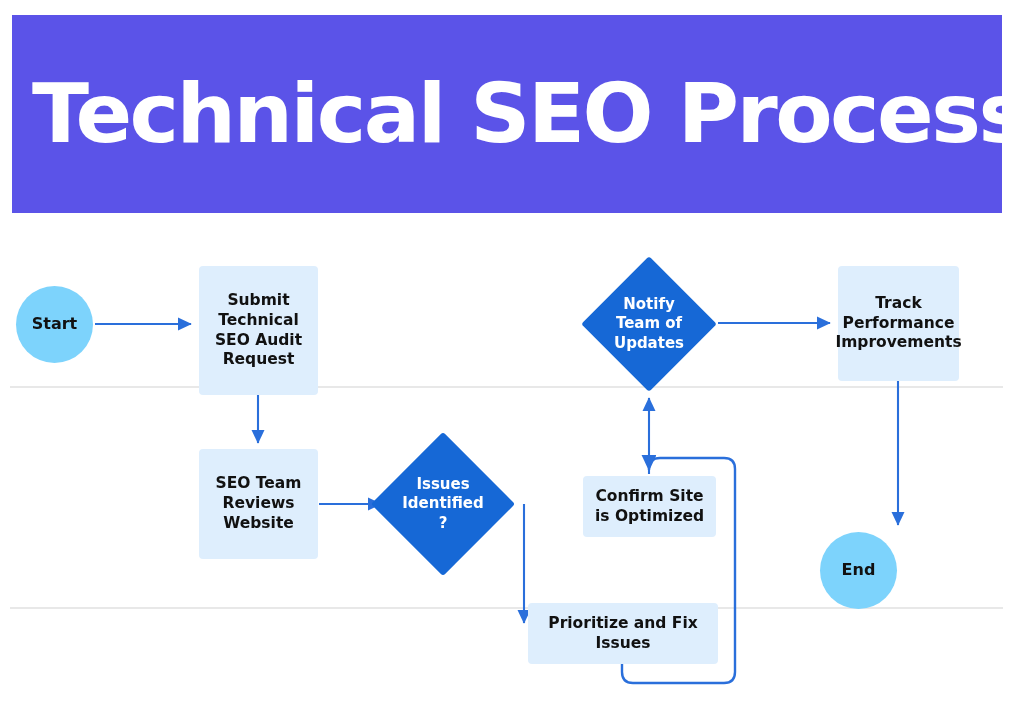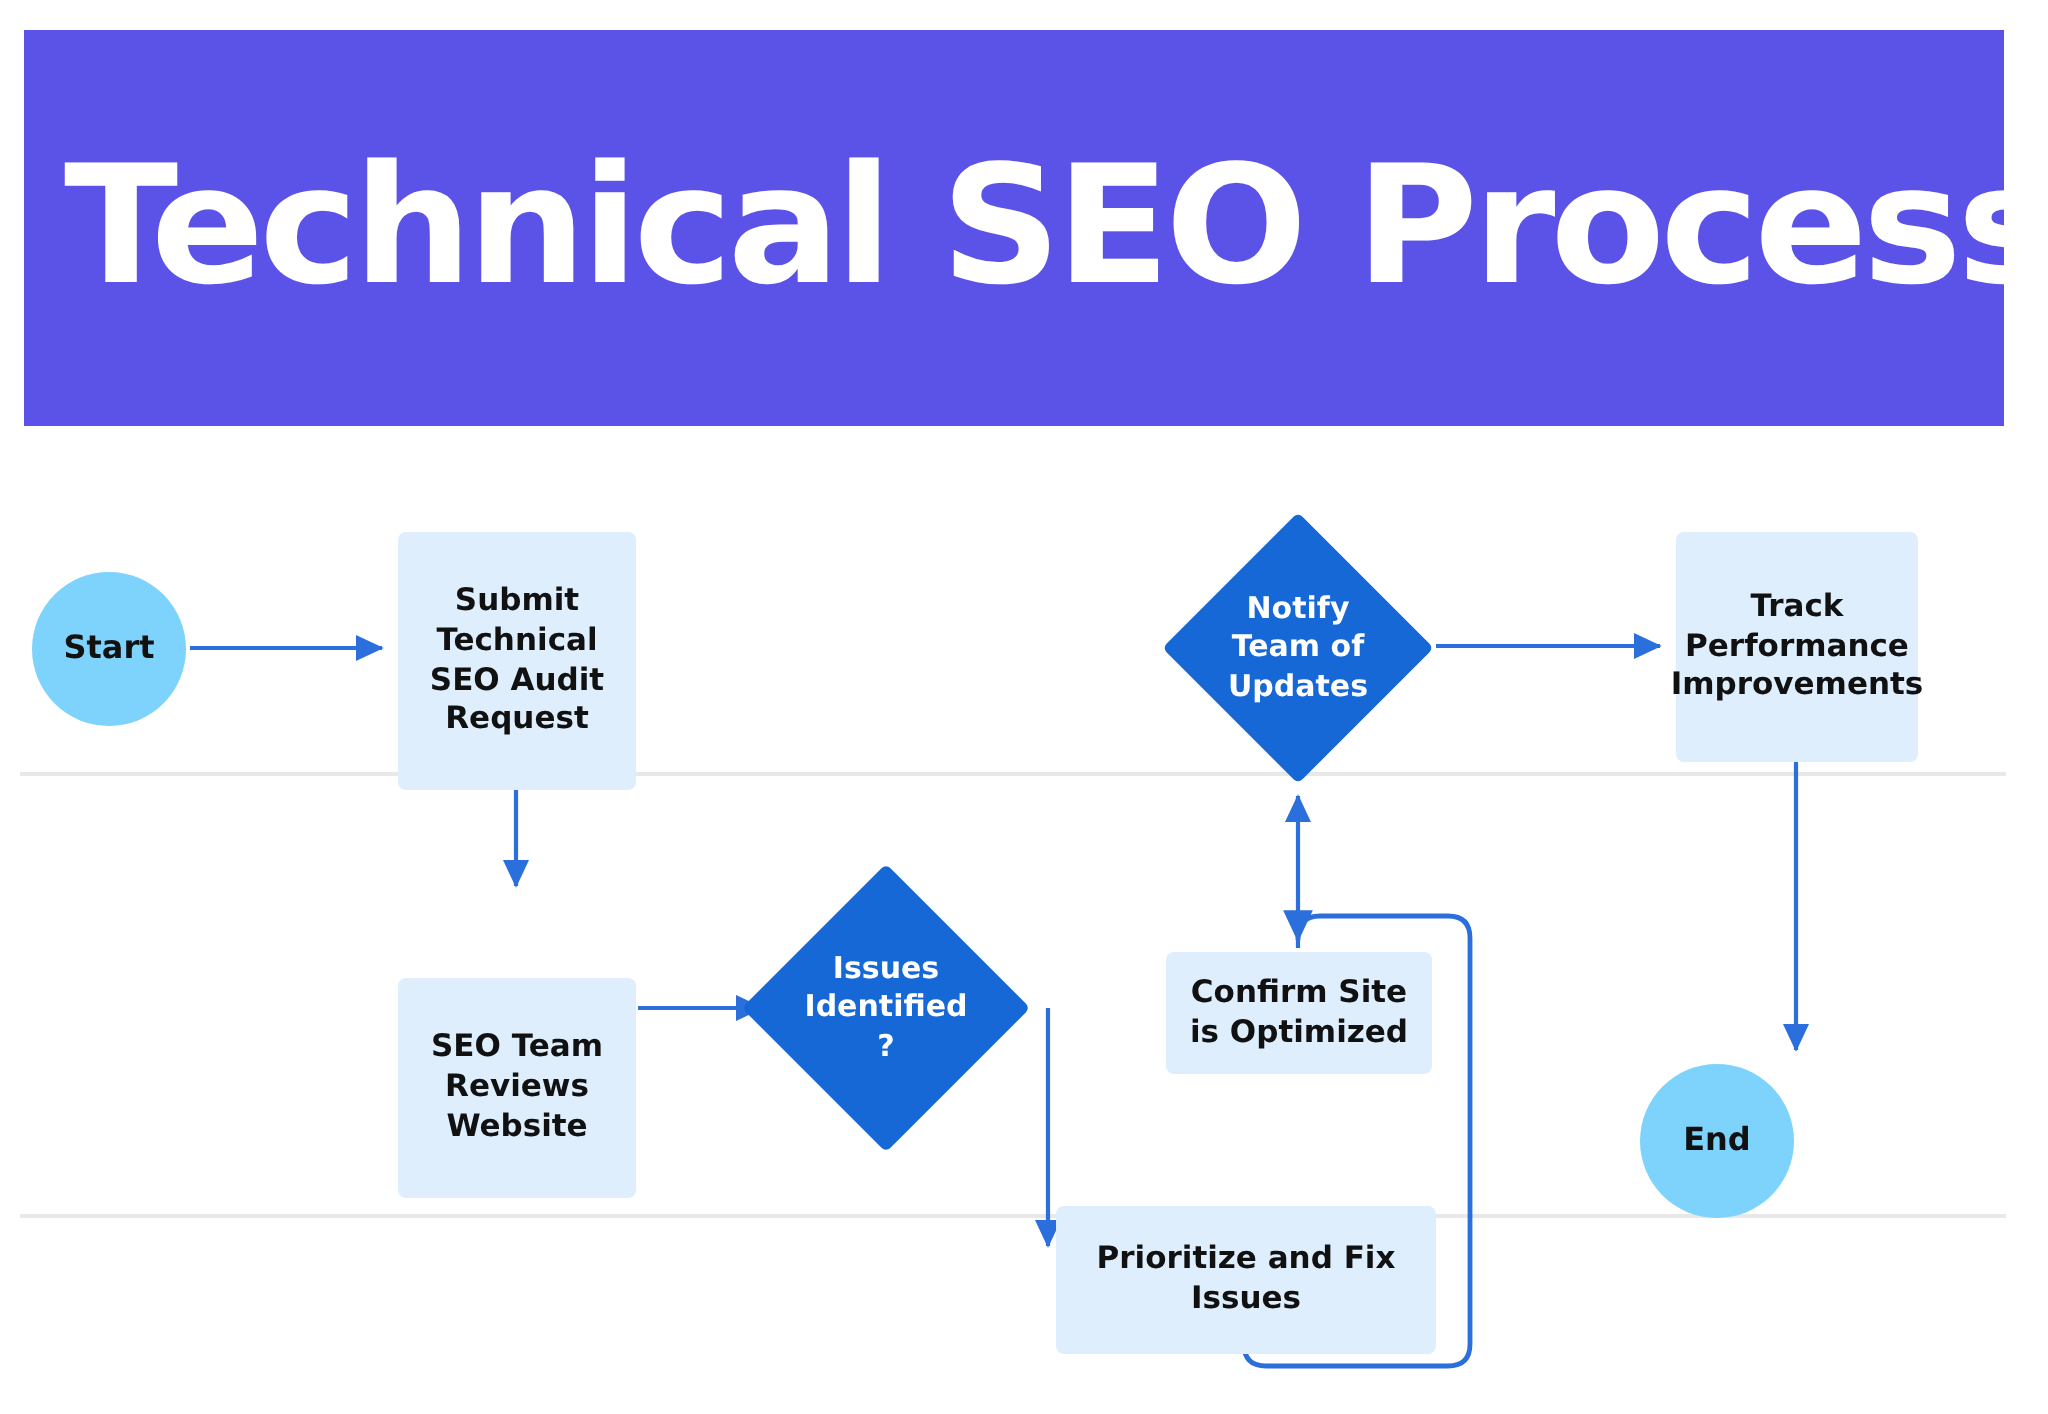--- a/index.html
+++ b/index.html
@@ -145,30 +145,30 @@
 
     <path d="M718,323 L830,323" fill="none" stroke="#2a6fdb" stroke-width="2.1" marker-end="url(#arrowhead)"></path>
 
     <path d="M898,381 L898,525" fill="none" stroke="#2a6fdb" stroke-width="2.1" marker-end="url(#arrowhead)"></path>
   </svg>
 
   <div class="node circle" style="left:16px; top:286px; width:77px; height:77px;">Start</div>
 
   <div class="node box" style="left:199px; top:266px; width:119px; height:129px;">Submit Technical SEO Audit Request</div>
 
-  <div class="node box" style="left:199px; top:449px; width:119px; height:110px;margin-top:40px;">SEO Team Reviews Website</div>
+  <div class="node box" style="left:199px; top:449px; width:119px; height:110px;">SEO Team Reviews Website</div>
 
   <div class="diamond-wrap" style="left:392px; top:453px; width:102px; height:102px;">
     <div class="diamond-shape"></div>
     <div class="diamond-label">Issues
 Identified
 ?</div>
   </div>
 
-  <div class="node box" style="left:528px; top:603px; width:190px; height:74px;">Prioritize and Fix Issues</div>
+  <div class="node box" style="left:528px; top:603px; width:190px; height:61px;">Prioritize and Fix Issues</div>
 
   <div class="node box" style="left:583px; top:476px; width:133px; height:61px;">Confirm Site is Optimized</div>
 
   <div class="diamond-wrap" style="left:601px; top:276px; width:96px; height:96px;">
     <div class="diamond-shape"></div>
     <div class="diamond-label">Notify
 Team of
 Updates</div>
   </div>
 

